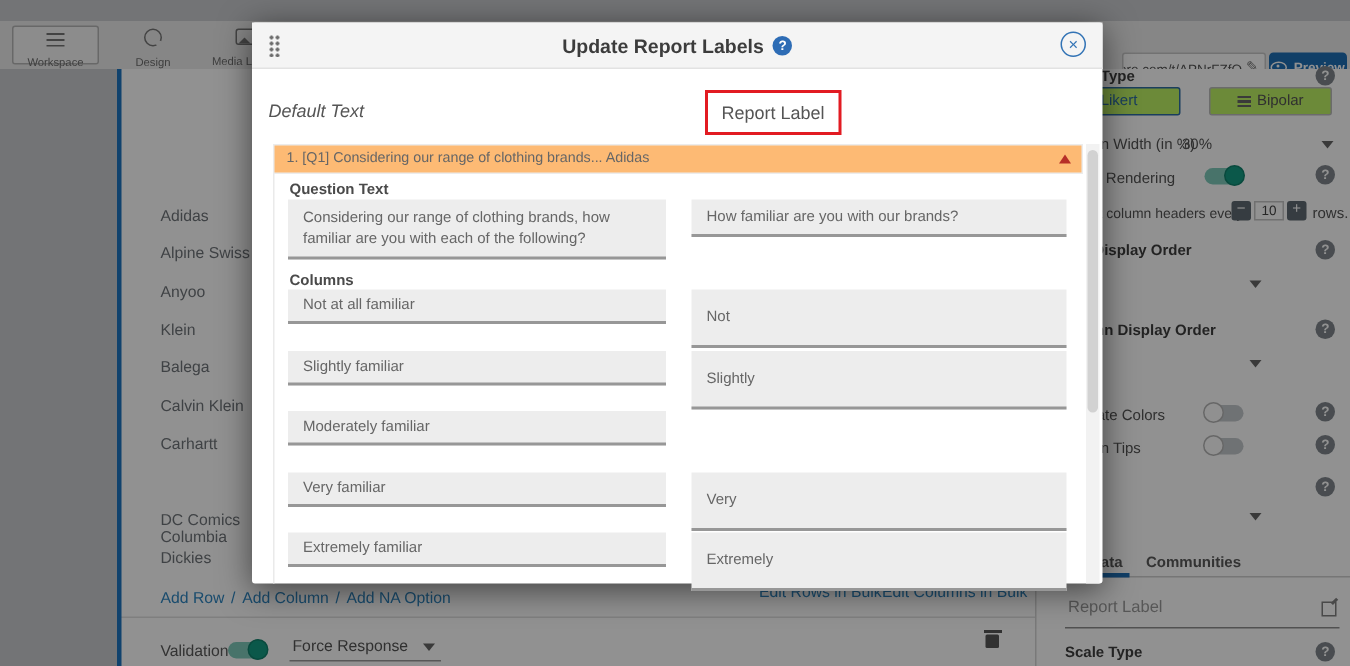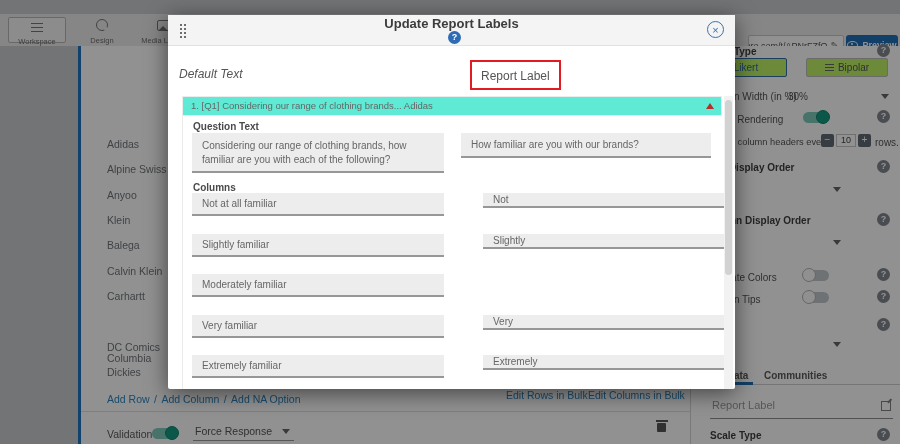--- a/index.html
+++ b/index.html
@@ -69,40 +69,40 @@
   .sb-tab-underline{position:absolute;left:10px;top:336px;width:52px;height:3px;background:#1f6fb5;}
   .report-input{position:absolute;left:19px;top:352px;width:183px;height:20px;border-bottom:1px solid #8f8f8f;}
   .report-input input{border:0;outline:0;background:transparent;width:160px;font-size:11px;color:#444;font-family:"Liberation Sans",sans-serif;}
   .report-input input::placeholder{color:#9a9a9a;}
   .icon-expand{position:absolute;right:2px;top:3px;width:8px;height:8px;border:1.5px solid #808080;cursor:pointer;}
   .icon-expand::after{content:"";position:absolute;right:-2px;top:-2px;width:5px;height:1.5px;background:#808080;transform:rotate(-45deg);}
   
   .dim{left:0;top:0;width:900px;height:444px;background:rgba(0,0,0,0.43);z-index:40;}
   
   .modal{left:168px;top:15px;width:567px;height:374px;background:#fff;z-index:50;border-radius:2px;box-shadow:0 4px 22px rgba(0,0,0,0.55);}
-  .modal-header{position:absolute;left:0;top:0;width:567px;height:30px;background:#f4f4f4;border-bottom:1px solid #e2e2e2;display:flex;align-items:center;justify-content:center;flex-direction:column;}
+  .modal-header{position:absolute;left:0;top:0;width:567px;height:30px;background:#f4f4f4;border-bottom:1px solid #e2e2e2;display:flex;align-items:center;justify-content:center;}
   .drag-dots{position:absolute;left:11px;top:8px;width:8px;height:15px;cursor:move;
     background-image:radial-gradient(#6d6d6d 1.1px,transparent 1.3px);background-size:4px 4px;}
   .modal-title{font-size:13px;font-weight:bold;color:#3c3c3c;}
   .mhelp{display:inline-block;width:13px;height:13px;border-radius:50%;background:#2d6cb5;color:#fff;font-size:9px;font-weight:bold;text-align:center;line-height:13px;margin-left:6px;cursor:pointer;}
   .close-btn{position:absolute;right:11px;top:6px;width:17px;height:17px;border:1px solid #3273b5;border-radius:50%;color:#3273b5;font-size:11px;line-height:16px;text-align:center;cursor:pointer;box-sizing:border-box;}
   .col-head-default{position:absolute;left:11px;top:52px;font-size:12px;color:#555;font-style:italic;}
   .redbox{position:absolute;left:302px;top:45px;border:2px solid #e21b22;padding:4px 9px;}
   .redbox span{font-size:12px;color:#555;}
-  .acc-header{position:absolute;left:14px;top:81px;width:540px;height:20px;background:#5eead4;border:1px solid #ececec;box-sizing:border-box;cursor:pointer;}
+  .acc-header{position:absolute;left:14px;top:81px;width:540px;height:20px;background:#fdba74;border:1px solid #ececec;box-sizing:border-box;cursor:pointer;}
   .acc-header .acc-text{font-size:9.5px;color:#666;line-height:18px;padding-left:8px;white-space:nowrap;overflow:hidden;display:block;width:500px;}
   .acc-arrow{position:absolute;right:7px;top:6px;width:0;height:0;border-left:4.5px solid transparent;border-right:4.5px solid transparent;border-bottom:6px solid #b62f28;}
   .acc-panel{position:absolute;left:14px;top:101px;width:1px;height:273px;background:#eaeaea;}
   .m-label{position:absolute;font-size:10px;font-weight:bold;color:#4a4a4a;}
   .ginput{position:absolute;background:#ededed;border:0;border-bottom:2px solid #979797;color:#666;
           font-family:"Liberation Sans",sans-serif;font-size:10px;box-sizing:border-box;outline:none;resize:none;overflow:hidden;}
   .q-left{left:24px;top:118px;width:252px;height:40px;padding:6px 10px;line-height:14px;}
   .q-right{left:293px;top:118px;width:250px;height:25px;padding:0 10px;}
   .pair-l{left:24px;width:252px;height:23px;padding:0 10px;}
-  .pair-r{left:293px;width:250px;height:15px;padding:0 10px;margin-left:22px;}
+  .pair-r{left:293px;width:250px;height:39px;padding:0 10px;}
   .scroll-track{position:absolute;left:556px;top:81px;width:9px;height:293px;background:#f2f2f2;}
   .scroll-thumb{position:absolute;left:557px;top:85px;width:7px;height:175px;background:#d2d2d2;border-radius:4px;cursor:pointer;}
 </style>
 </head>
 <body>
 
 <div id="app">
 
 
   <div class="abs toolbar">

